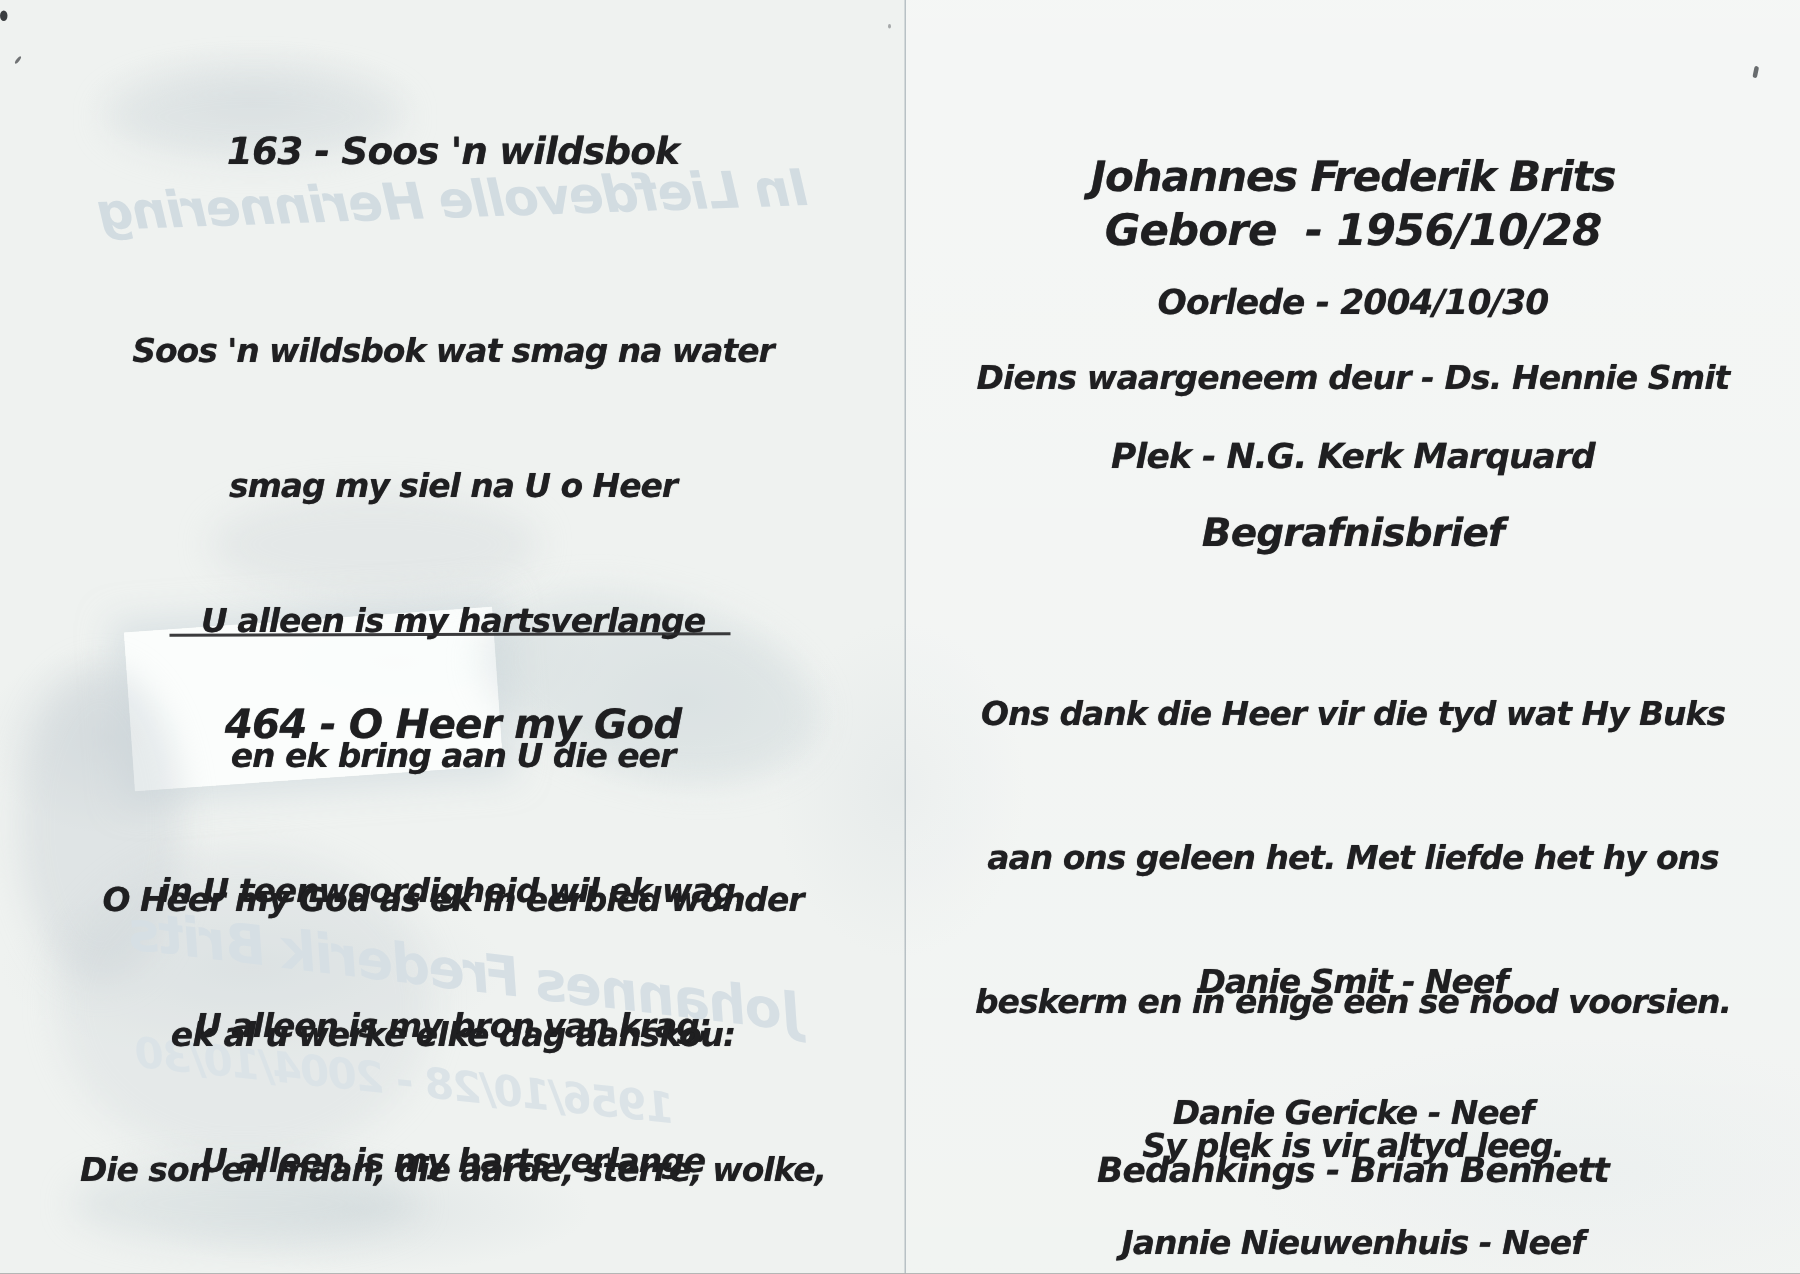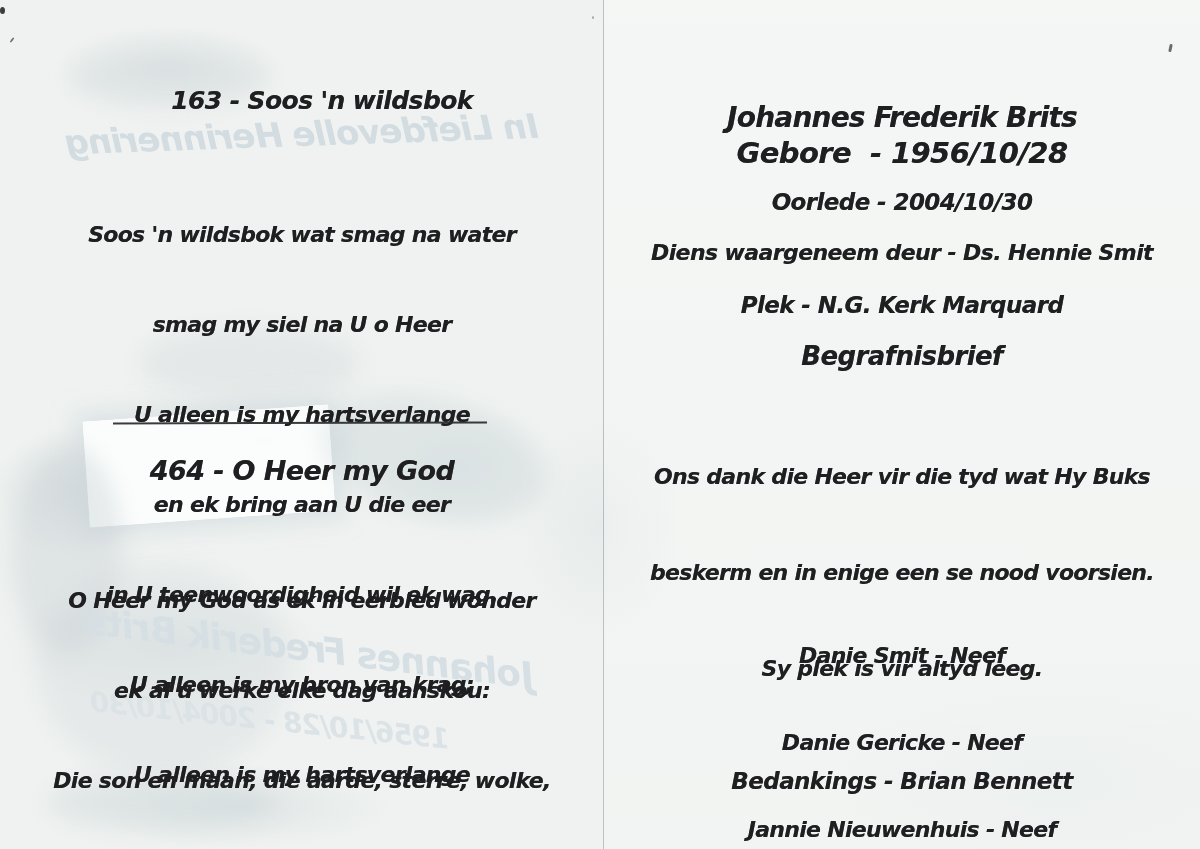--- a/index.html
+++ b/index.html
@@ -37,28 +37,28 @@
     position: absolute; top: 0; left: 603px; width: 0; height: 849px;
     border-left: 1px solid rgba(130,144,153,0.50);
   }
   .t { position: absolute; left: 0; width: 100%; text-align: center; white-space: pre-wrap; letter-spacing: -0.6px; }
   .lines { position: absolute; left: 0; width: 100%; text-align: center; white-space: pre-wrap; letter-spacing: -0.7px; }
   .lines > div { height: auto; }
   
   .ink { text-shadow: 0 0 0.5px rgba(20,20,22,0.65); }
 
   
-  .hymn1-title { top: 86px;  font-size: 25px; padding-left: 20px; }
+  .hymn1-title { top: 86px;  font-size: 25px; }
   .stanza1     { top: 160px; font-size: 22px; line-height: 30px; }
   .divider {
     position: absolute; top: 422px; left: 113px; width: 374px; height: 0;
     border-top: 2px solid #2a2a2c; transform: rotate(-0.15deg);
     opacity: 0.92;
   }
-  .hymn2-title { top: 455px; font-size: 27px; }
+  .hymn2-title { top: 468px; font-size: 27px; }
   .stanza2     { top: 526px; font-size: 22px; line-height: 30px; }
 
   
   .ghost { position: absolute; color: #d2dce1; pointer-events: none; }
   .ghost-title {
     top: 114px; left: 0; width: 100%; text-align: center;
     font-size: 34px; letter-spacing: -1px;
     transform: scaleX(-1) rotate(2deg);
   }
   .ghost-name {
@@ -159,20 +159,21 @@
 
     <div class="t ink born-line">Gebore  - 1956/10/28</div>
     <div class="t ink died-line">Oorlede - 2004/10/30</div>
     <div class="t ink service-line">Diens waargeneem deur - Ds. Hennie Smit</div>
     <div class="t ink place-line">Plek - N.G. Kerk Marquard</div>
 
     <div class="t ink letter-head">Begrafnisbrief</div>
 
     <div class="lines ink letter-body">
       <div>Ons dank die Heer vir die tyd wat Hy Buks</div>
+      <div>aan ons geleen het. Met liefde het hy ons</div>
       <div>beskerm en in enige een se nood voorsien.</div>
       <div>Sy plek is vir altyd leeg.</div>
     </div>
 
 
     <div class="lines ink bearers-list">
       <div>Danie Smit - Neef</div>
       <div>Danie Gericke - Neef</div>
       <div>Jannie Nieuwenhuis - Neef</div>
       

